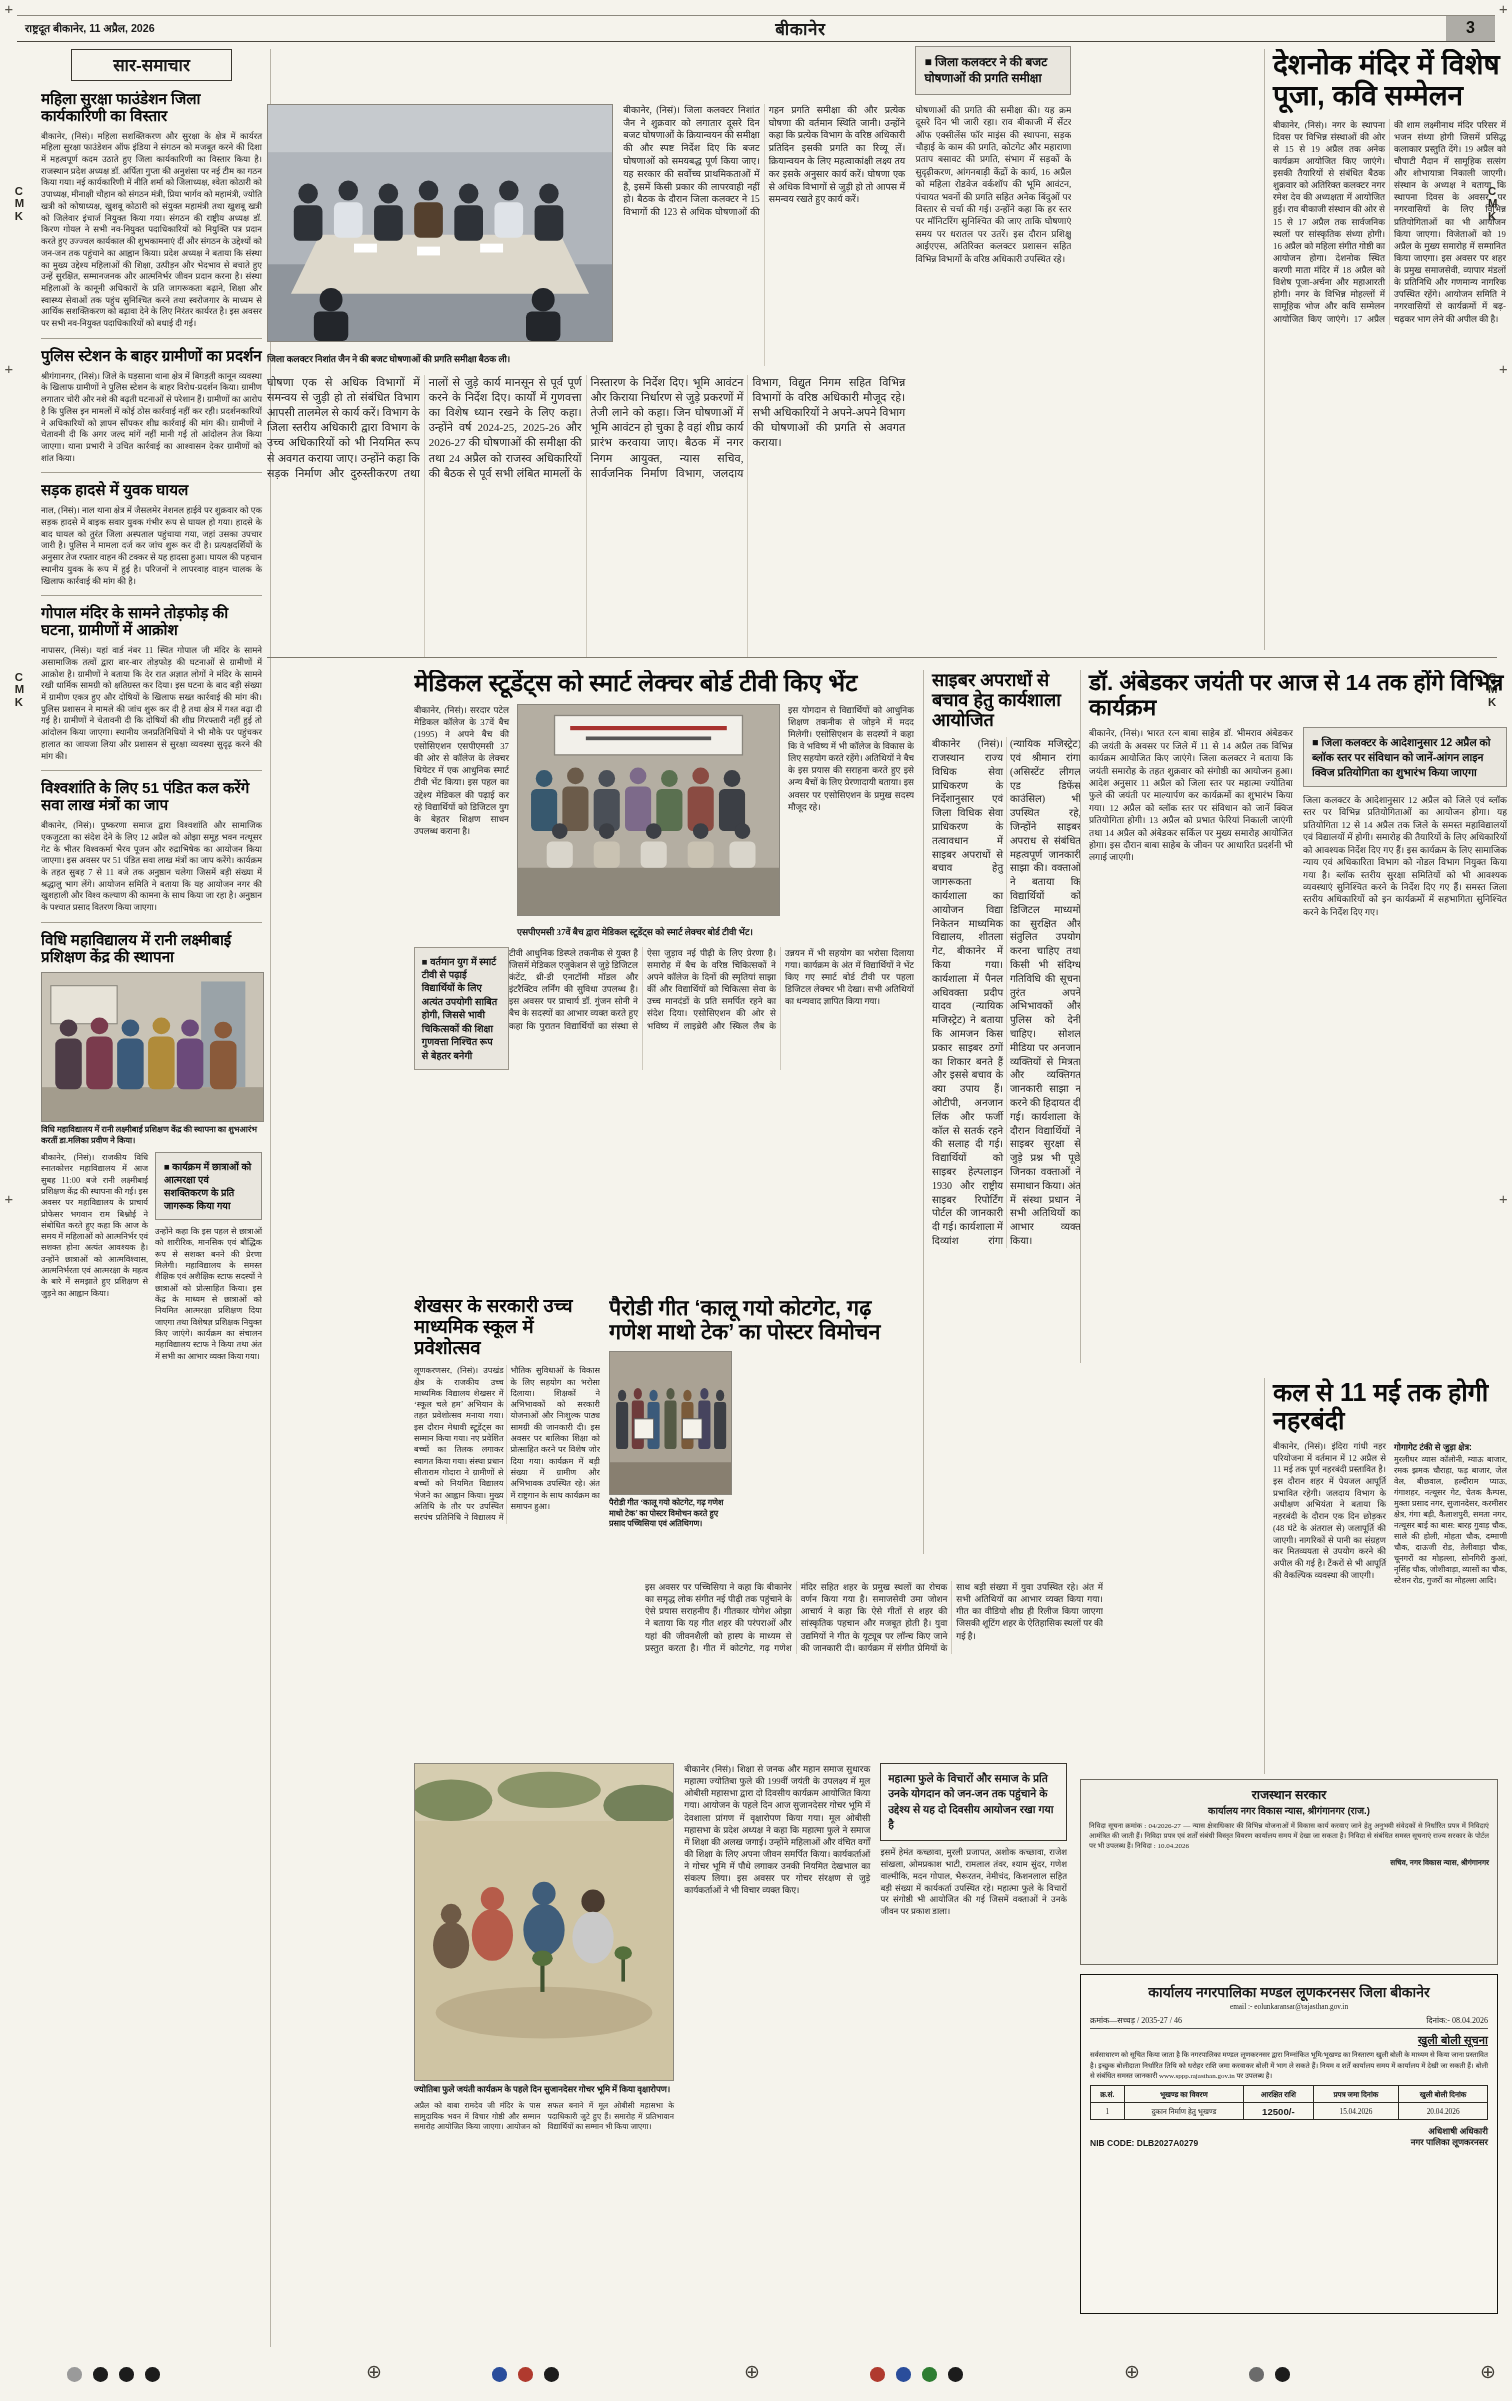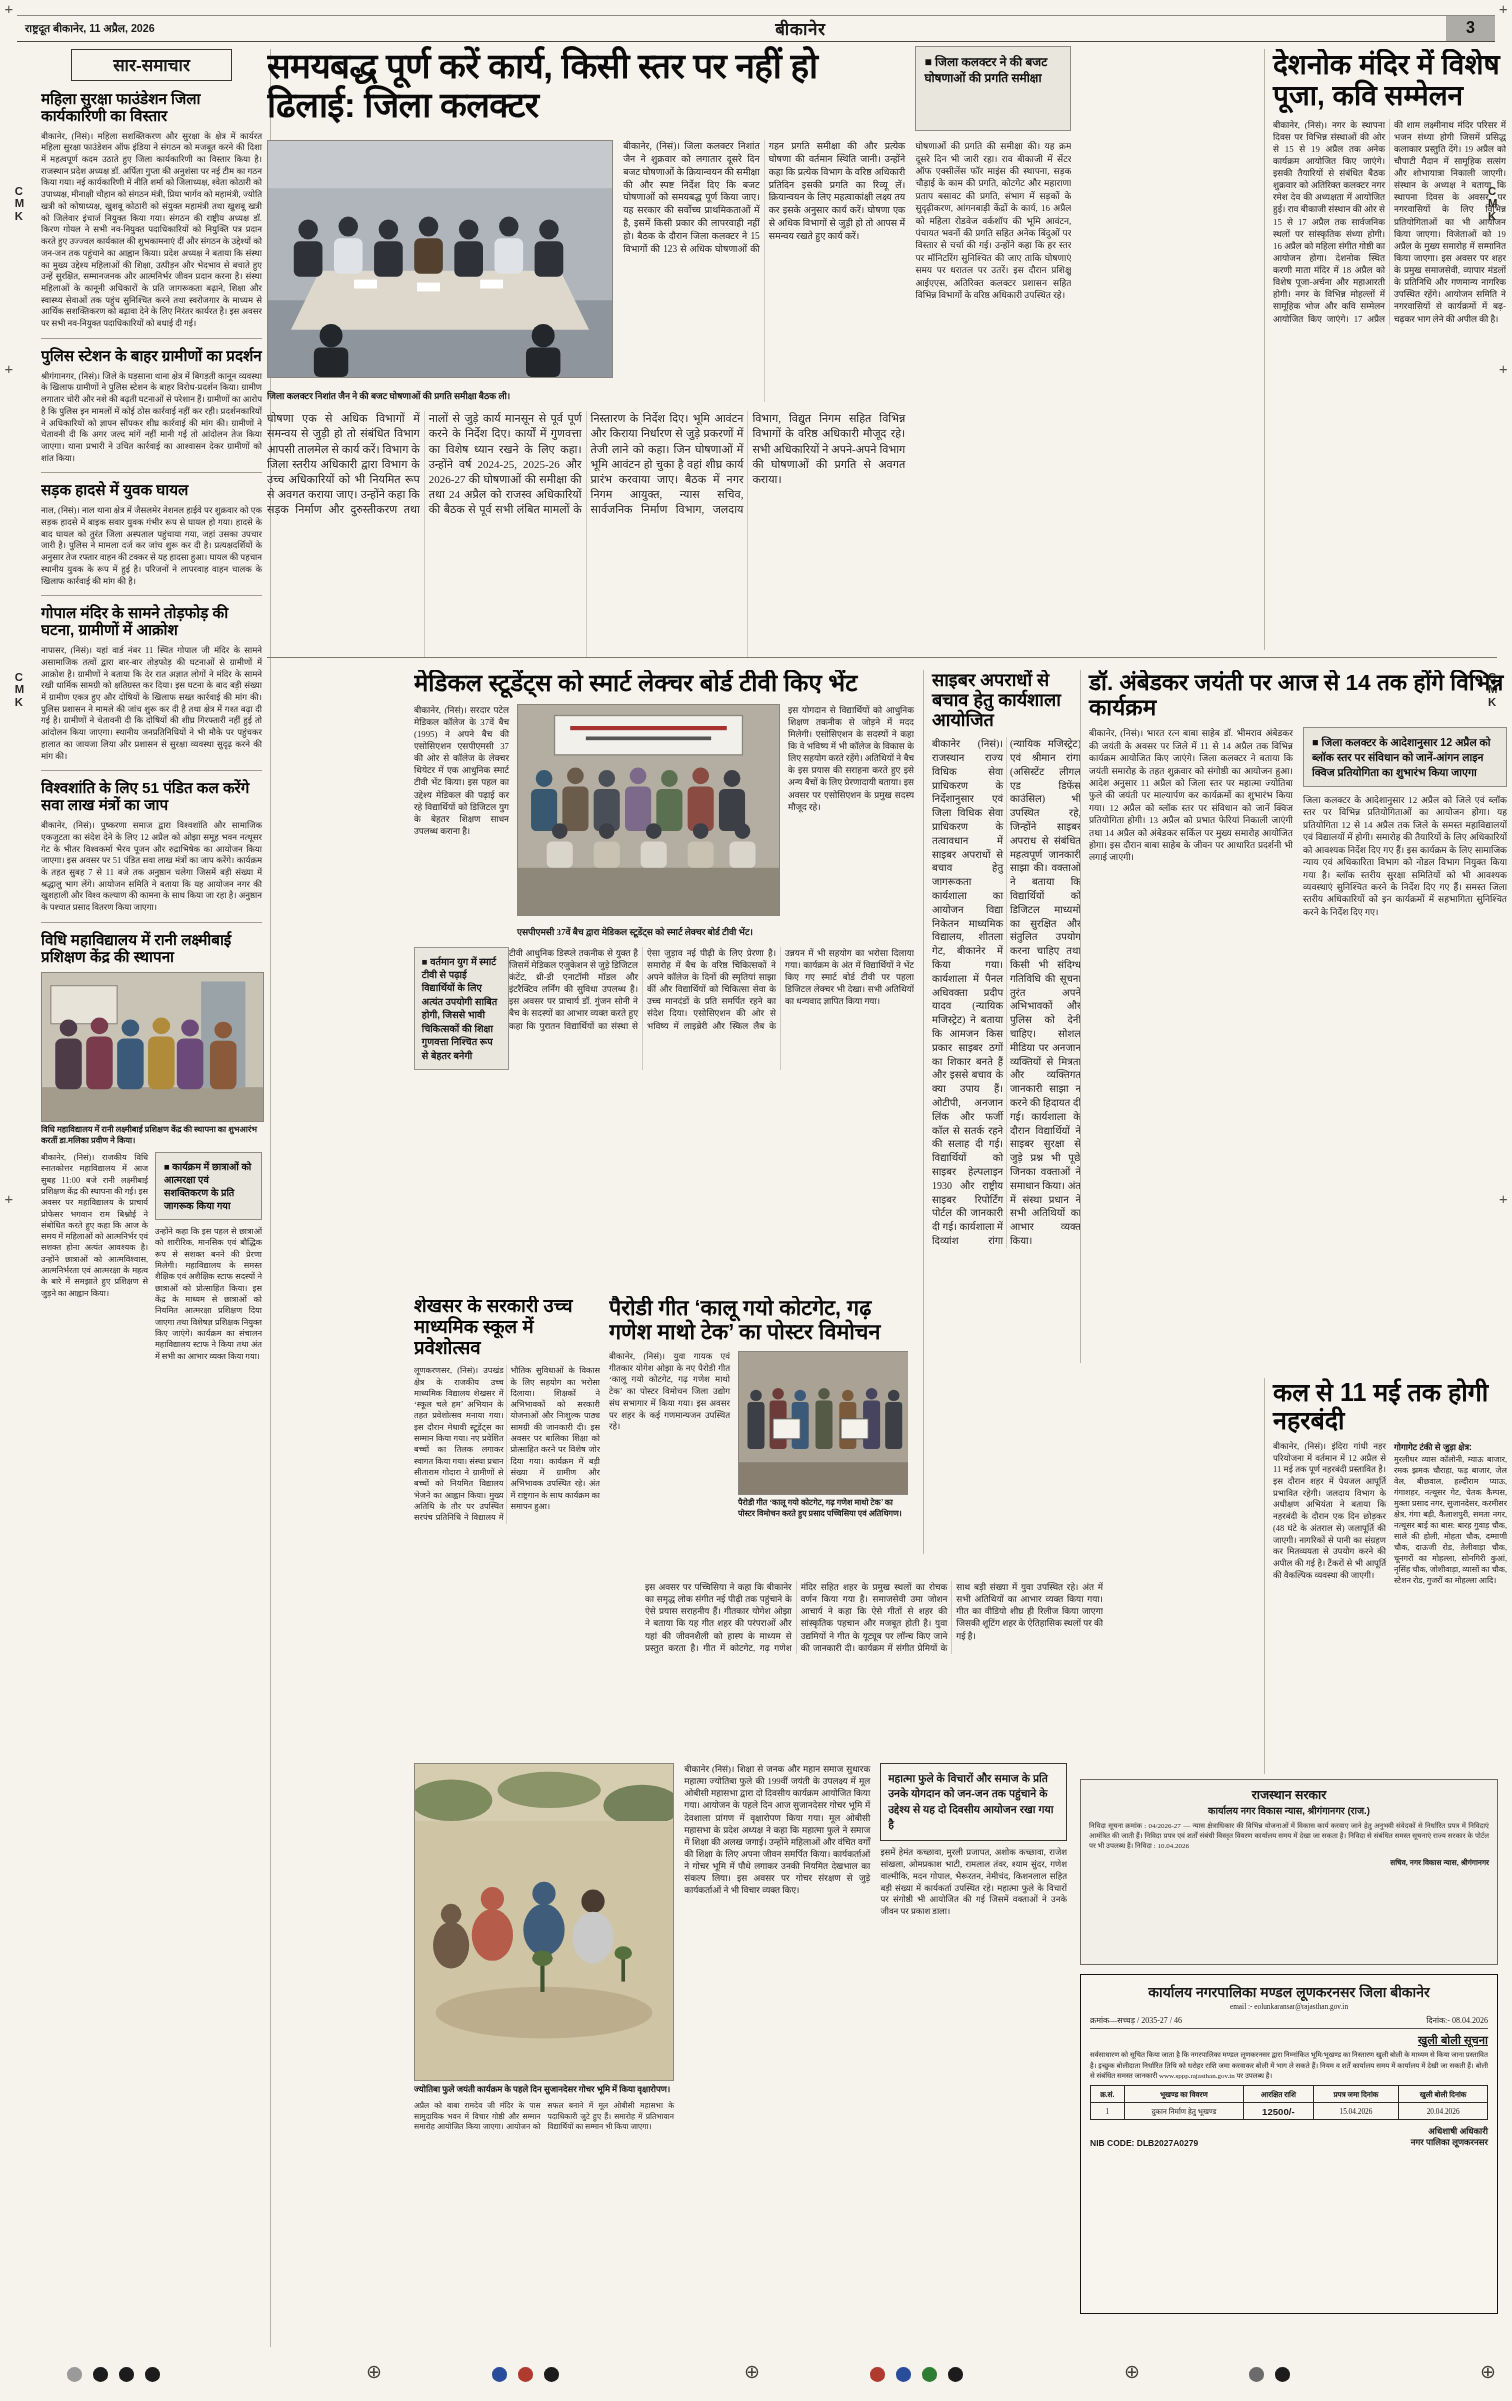--- a/index.html
+++ b/index.html
@@ -214,21 +214,20 @@
         <div class="body-txt" style="font-size:8.2px;">बीकानेर, (निसं)। राजकीय विधि स्नातकोत्तर महाविद्यालय में आज सुबह 11:00 बजे रानी लक्ष्मीबाई प्रशिक्षण केंद्र की स्थापना की गई। इस अवसर पर महाविद्यालय के प्राचार्य प्रोफेसर भगवान राम बिश्नोई ने संबोधित करते हुए कहा कि आज के समय में महिलाओं को आत्मनिर्भर एवं सशक्त होना अत्यंत आवश्यक है। उन्होंने छात्राओं को आत्मविश्वास, आत्मनिर्भरता एवं आत्मरक्षा के महत्व के बारे में समझाते हुए प्रशिक्षण से जुड़ने का आह्वान किया।</div>
         <div>
           <div class="kicker-box" style="font-size:9.6px;margin-bottom:5.6px;">■ कार्यक्रम में छात्राओं को आत्मरक्षा एवं सशक्तिकरण के प्रति जागरूक किया गया</div>
           <div class="body-txt" style="font-size:8.2px;">उन्होंने कहा कि इस पहल से छात्राओं को शारीरिक, मानसिक एवं बौद्धिक रूप से सशक्त बनने की प्रेरणा मिलेगी। महाविद्यालय के समस्त शैक्षिक एवं अशैक्षिक स्टाफ सदस्यों ने छात्राओं को प्रोत्साहित किया। इस केंद्र के माध्यम से छात्राओं को नियमित आत्मरक्षा प्रशिक्षण दिया जाएगा तथा विशेषज्ञ प्रशिक्षक नियुक्त किए जाएंगे। कार्यक्रम का संचालन महाविद्यालय स्टाफ ने किया तथा अंत में सभी का आभार व्यक्त किया गया।</div>
         </div>
       </div>
     </div>
   </div>
 
   <div class="abs lead">
-    <h1 class="headline lead-headline">समयबद्ध पूर्ण करें कार्य, किसी स्तर पर नहीं हो ढिलाई: जिला कलक्टर</h1>
     <div class="kicker-box lead-kicker">■ जिला कलक्टर ने की बजट घोषणाओं की प्रगति समीक्षा</div>
     <div class="photo lead-photo">
       <svg viewBox="0 0 120 80" preserve="" aspectratio="none" preserveAspectRatio="none">
         <rect x="0" y="0" width="120" height="80" fill="#b0b5bb"></rect>
         <rect x="0" y="0" width="120" height="16" fill="#c6cace"></rect>
         <rect x="0" y="54" width="120" height="26" fill="#8f959c"></rect>
         <polygon points="18,44 102,44 112,64 8,64" fill="#ddd8cb"></polygon>
         <rect x="30" y="47" width="8" height="3" fill="#fff"></rect>
           <rect x="52" y="48" width="8" height="3" fill="#fff"></rect>
           <rect x="74" y="47" width="8" height="3" fill="#fff"></rect>
@@ -370,21 +369,20 @@
   </div>
 
   <div class="abs shekhsar block">
     <h2 class="headline">शेखसर के सरकारी उच्च माध्यमिक स्कूल में प्रवेशोत्सव</h2>
     <div class="body-txt">लूणकरणसर, (निसं)। उपखंड क्षेत्र के राजकीय उच्च माध्यमिक विद्यालय शेखसर में ‘स्कूल चले हम’ अभियान के तहत प्रवेशोत्सव मनाया गया। इस दौरान मेधावी स्टूडेंट्स का सम्मान किया गया। नए प्रवेशित बच्चों का तिलक लगाकर स्वागत किया गया। संस्था प्रधान सीताराम गोदारा ने ग्रामीणों से बच्चों को नियमित विद्यालय भेजने का आह्वान किया। मुख्य अतिथि के तौर पर उपस्थित सरपंच प्रतिनिधि ने विद्यालय में भौतिक सुविधाओं के विकास के लिए सहयोग का भरोसा दिलाया। शिक्षकों ने अभिभावकों को सरकारी योजनाओं और निःशुल्क पाठ्य सामग्री की जानकारी दी। इस अवसर पर बालिका शिक्षा को प्रोत्साहित करने पर विशेष जोर दिया गया। कार्यक्रम में बड़ी संख्या में ग्रामीण और अभिभावक उपस्थित रहे। अंत में राष्ट्रगान के साथ कार्यक्रम का समापन हुआ।</div>
   </div>
 
   <div class="abs parody-top block">
     <h2 class="headline">पैरोडी गीत ‘कालू गयो कोटगेट, गढ़ गणेश माथो टेक’ का पोस्टर विमोचन</h2>
     <div class="par-g">
-      <div class="body-txt" style="font-size:8.5px;">बीकानेर, (निसं)। युवा गायक एवं गीतकार योगेश ओझा के नए पैरोडी गीत ‘कालू गयो कोटगेट, गढ़ गणेश माथो टेक’ का पोस्टर विमोचन जिला उद्योग संघ सभागार में किया गया। इस अवसर पर शहर के कई गणमान्यजन उपस्थित रहे।</div>
       <div>
         <div class="photo" style="width:100%;height:142px;">
           <svg viewBox="0 0 100 85" preserveAspectRatio="none">
             <rect x="0" y="0" width="100" height="85" fill="#aaa294"></rect>
             <rect x="0" y="66" width="100" height="19" fill="#887f70"></rect>
             <g fill="#3c3f45">
                 <circle cx="10" cy="26" r="3.4"></circle>
                 <rect x="5" y="30" width="10" height="28" rx="2"></rect>
               </g>
             <g fill="#6e3b3b">

